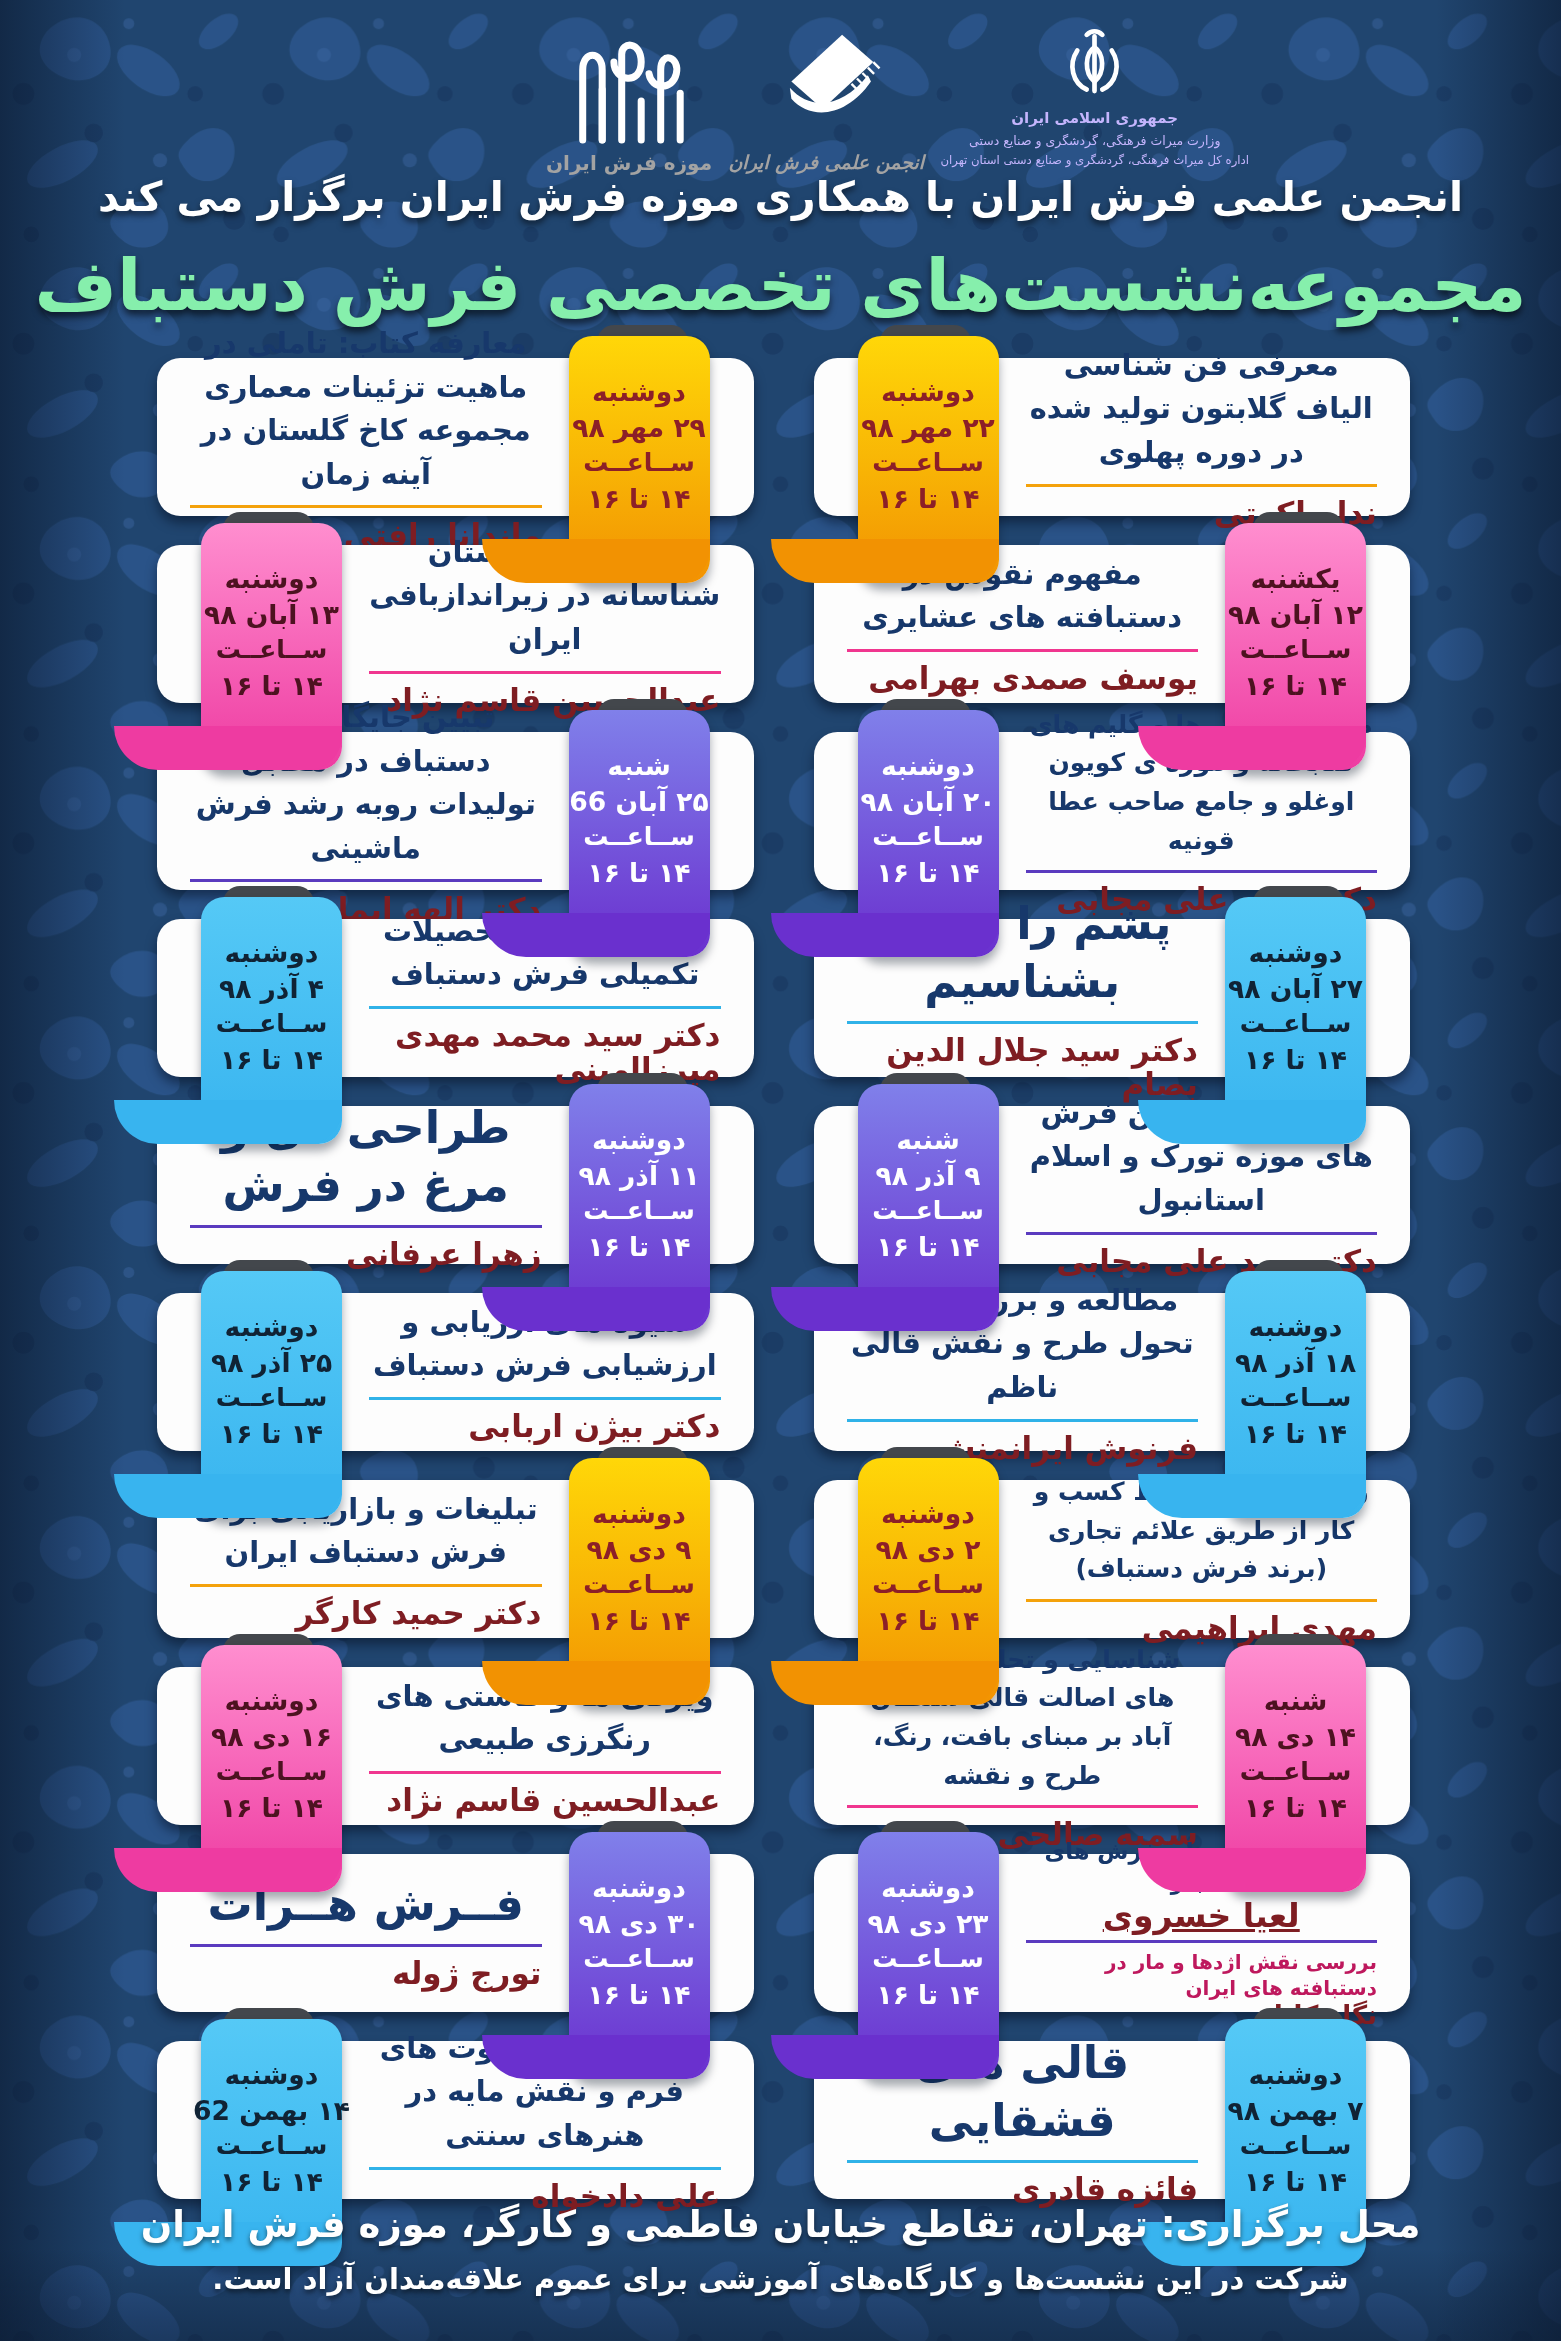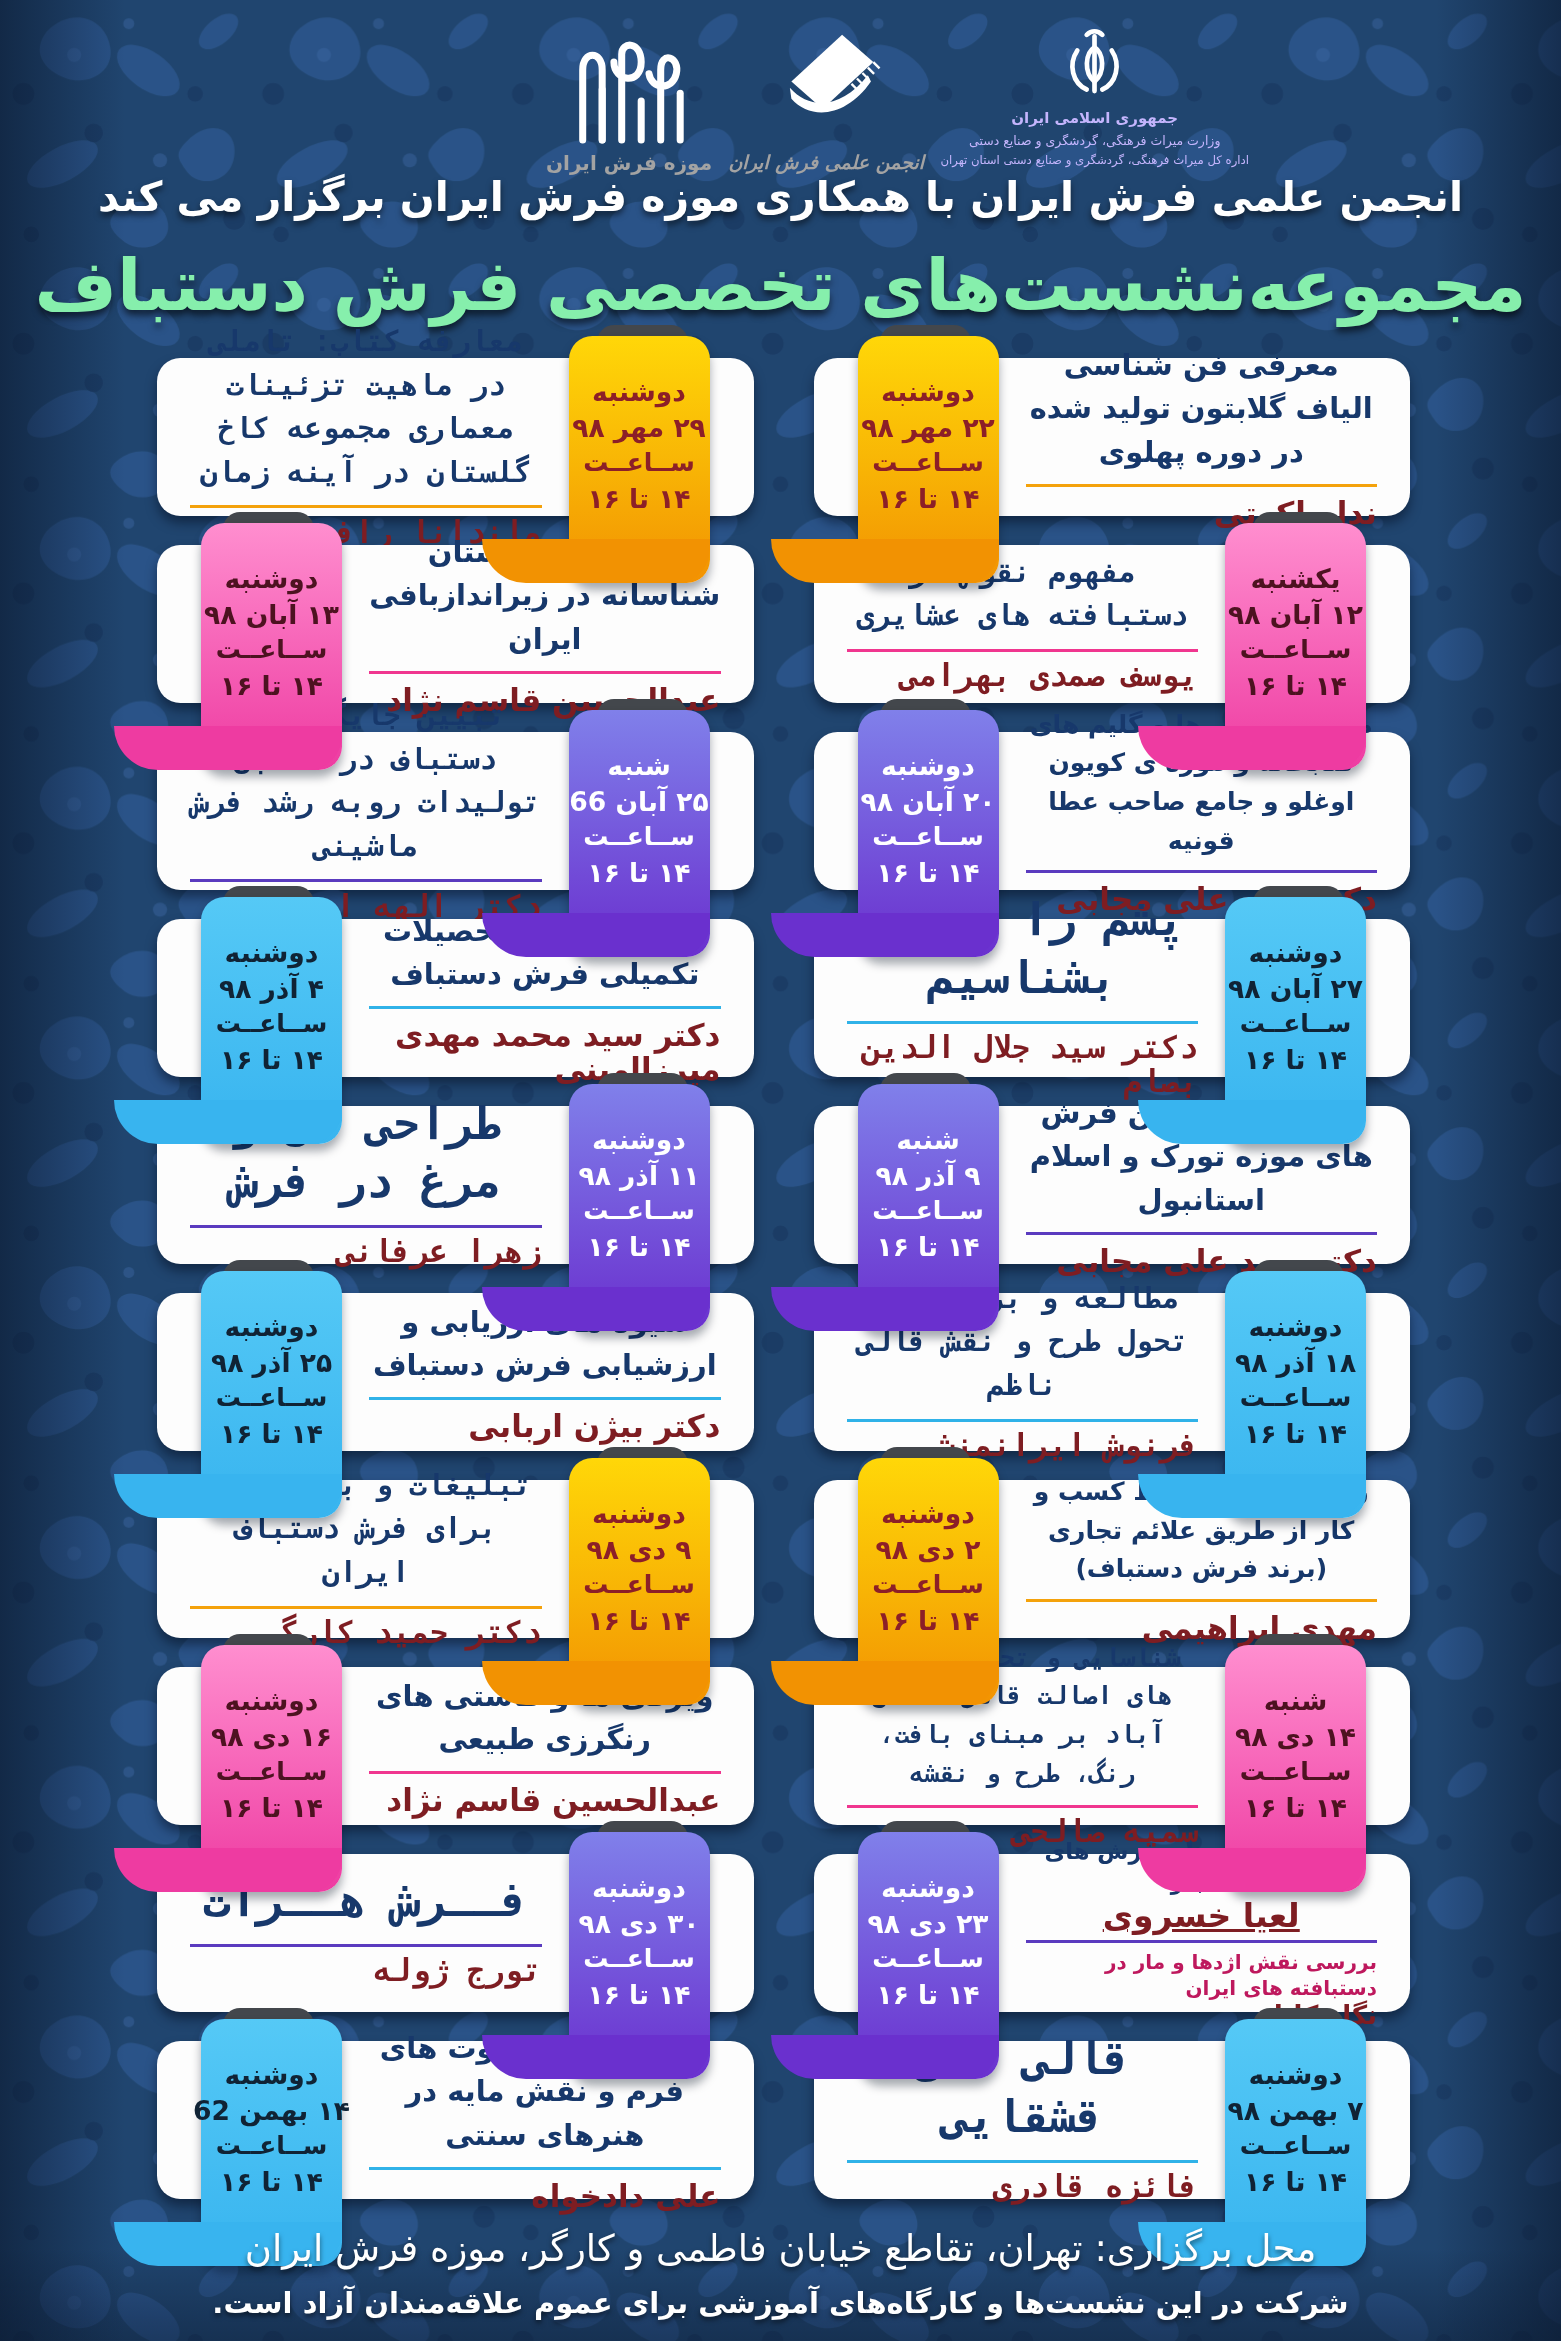--- a/index.html
+++ b/index.html
@@ -36,21 +36,21 @@
   
   .grid{position:absolute;top:358px;left:157px;width:1253px;z-index:2;
         display:flex;flex-direction:column;gap:29px;}
   .row{display:flex;gap:60px;direction:ltr;}
   .cell{position:relative;flex:1;height:158px;}
 
   .card{position:absolute;inset:0;background:#fdfdfd;border-radius:23.4px;z-index:1;
         box-shadow:0 7px 11px rgba(4,14,32,.5);
         display:flex;flex-direction:column;justify-content:center;direction:rtl;}
   .rb-left  .card{padding:9.4px 33px 9.4px 212px;}
-  .rb-right .card{padding:9.4px 212px 9.4px 33px;font-family:Liberation Mono, monospace;}
+  .rb-right .card{padding:9.4px 212px 9.4px 33px;}
 
   .title{color:#17386b;font-size:29px;font-weight:bold;line-height:1.5;text-align:center;}
   .sm .title{font-size:25px;line-height:1.55;}
   .big .title{font-size:45px;line-height:1.3;}
   .divider{border-top:3.1px solid var(--dv);margin:9.4px 0 9.4px;}
   .speaker{color:#7e1d22;font-size:31px;font-weight:bold;text-align:right;line-height:1.1;}
 
   .card.double{padding-top:7.8px;padding-bottom:7.8px;}
   .d-title{color:#17386b;font-size:22.6px;font-weight:bold;text-align:center;line-height:1.35;}
   .d-sp1{color:#7e1d22;font-size:33px;font-weight:bold;text-align:center;line-height:1.15;text-decoration:underline;}
@@ -81,21 +81,21 @@
   .t-pink  {--dv:#f0368f;--rbb:#ee3ba1;}
   .t-purple{--dv:#5a3bbf;--rbb:#6a30ce;}
   .t-cyan  {--dv:#30b2e8;--rbb:#38b4ef;}
   .t-gold   .ribbon{background:linear-gradient(180deg,#ffd708 0%,#f8b305 55%,#f29202 100%);color:#8c1f28;}
   .t-pink   .ribbon{background:linear-gradient(180deg,#ff8ecf 0%,#ee3ba1 100%);color:#4d1220;}
   .t-purple .ribbon{background:linear-gradient(180deg,#8080ea 0%,#6a30ce 100%);color:#ffffff;}
   .t-cyan   .ribbon{background:linear-gradient(180deg,#55c9f6 0%,#38b4ef 100%);color:#102335;}
 
   
   .footer{position:absolute;top:2203px;left:0;width:100%;text-align:center;z-index:2;color:#fff;}
-  .footer-line1{font-size:37px;font-weight:normal;text-shadow:0 3.1px 5.5px rgba(0,0,0,.55);margin-bottom:15.6px;margin-top:24px;}
+  .footer-line1{font-size:37px;font-weight:bold;text-shadow:0 3.1px 5.5px rgba(0,0,0,.55);margin-bottom:15.6px;}
   .footer-line2{font-size:29px;font-weight:bold;text-shadow:0 3.1px 5.5px rgba(0,0,0,.55);}
 </style>
 </head>
 <body>
 
 <div class="poster">
 
   <svg class="bg-pattern" width="1561" height="2342" xmlns="http://www.w3.org/2000/svg" viewBox="0 0 2000 3000">
     <defs>
       <pattern id="dmk" width="320" height="320" patternUnits="userSpaceOnUse">

